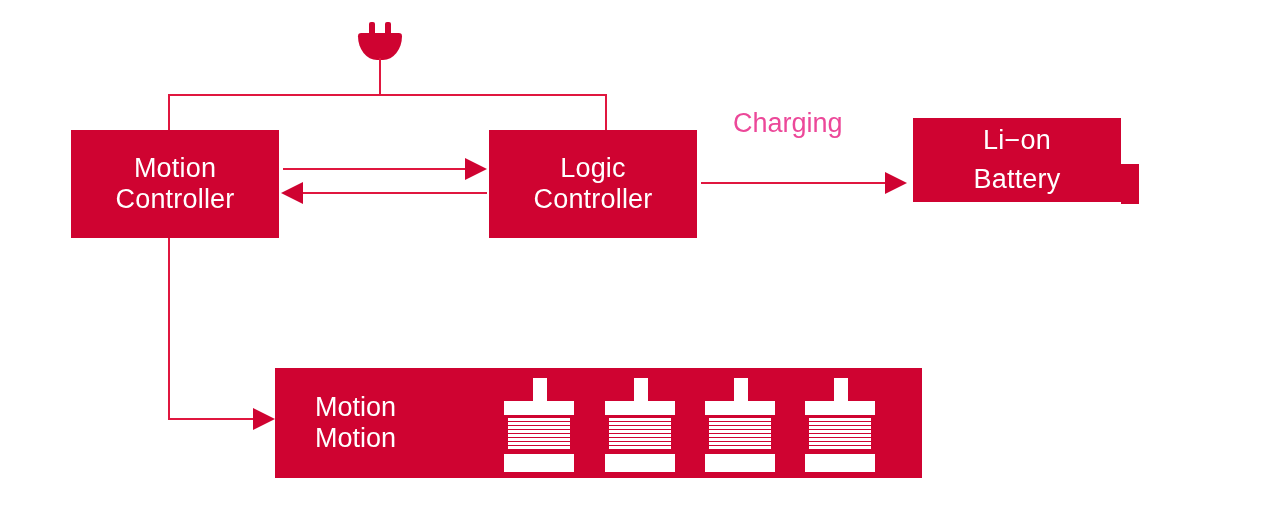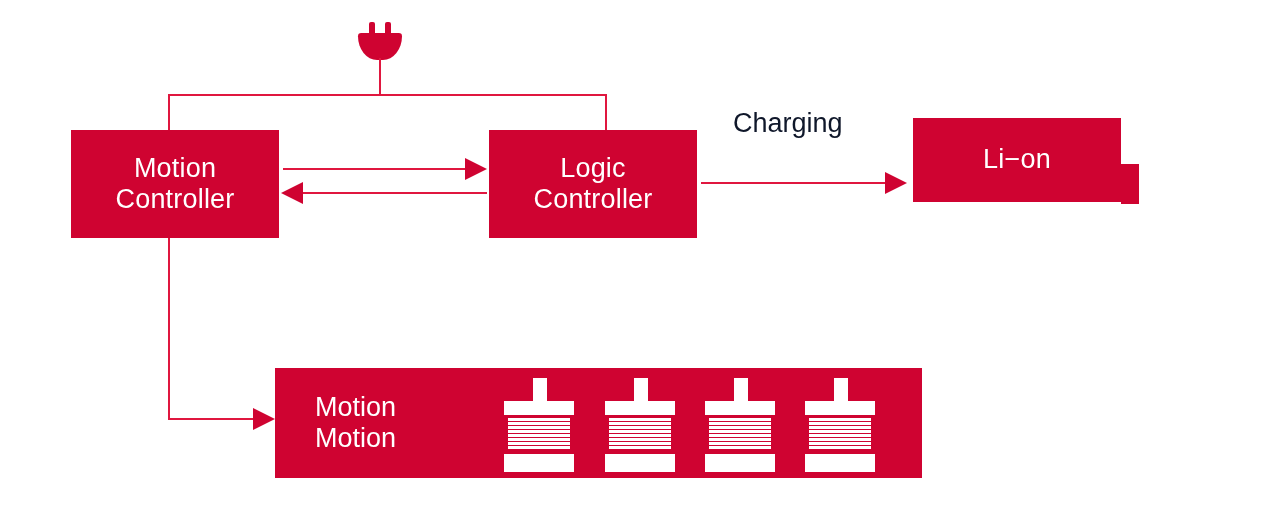--- a/index.html
+++ b/index.html
@@ -113,21 +113,21 @@
   #plug-icon .prong.p2 { left: 27px; }
   #plug-icon .body {
     position: absolute; left: 0; top: 11px; width: 44px; height: 27px;
     background: #cf0331;
     border-radius: 4px 4px 24px 24px / 4px 4px 30px 30px;
   }
 
   
   .free-label {
     position: absolute;
-    color: #0f172a;
+    color: #ec4899;
     font-size: 27px;
     white-space: nowrap;
   }
   #charging-label { left: 733px; top: 108px; }
 </style>
 </head>
 <body>
 
 <div id="stage">
 
@@ -150,20 +150,21 @@
     <span class="ln">Controller</span>
   </div>
 
   <div class="node" id="logic-controller">
     <span class="ln">Logic</span>
     <span class="ln">Controller</span>
   </div>
 
   <div class="node" id="battery">
     <span class="ln">Li−on</span>
+    <span class="ln">Battery</span>
   </div>
   <div id="battery-nub"></div>
 
   <div class="hline" style="left:283px; top:168px; width:184px;"></div>
   <div class="arrow-r" style="left:465px; top:158px;"></div>
 
   <div class="hline" style="left:303px; top:192px; width:184px;"></div>
   <div class="arrow-l" style="left:281px; top:182px;"></div>
 
   <div class="free-label" id="charging-label">Charging</div>

